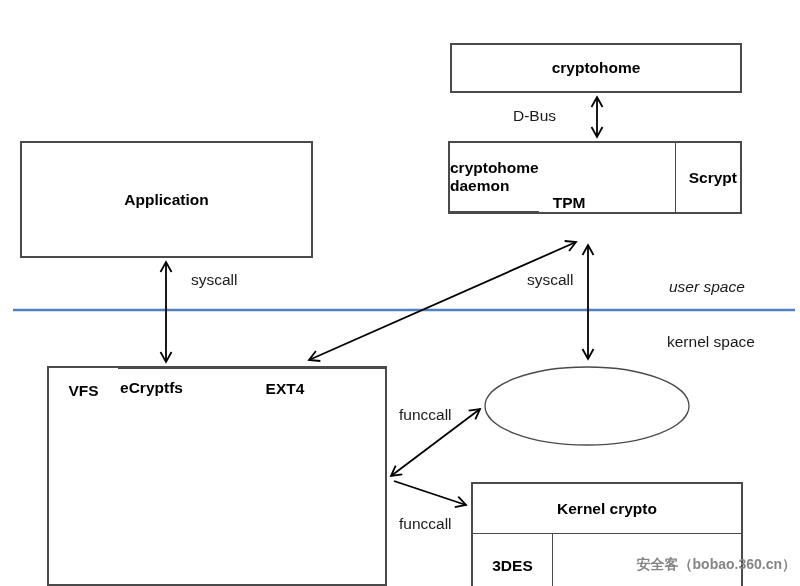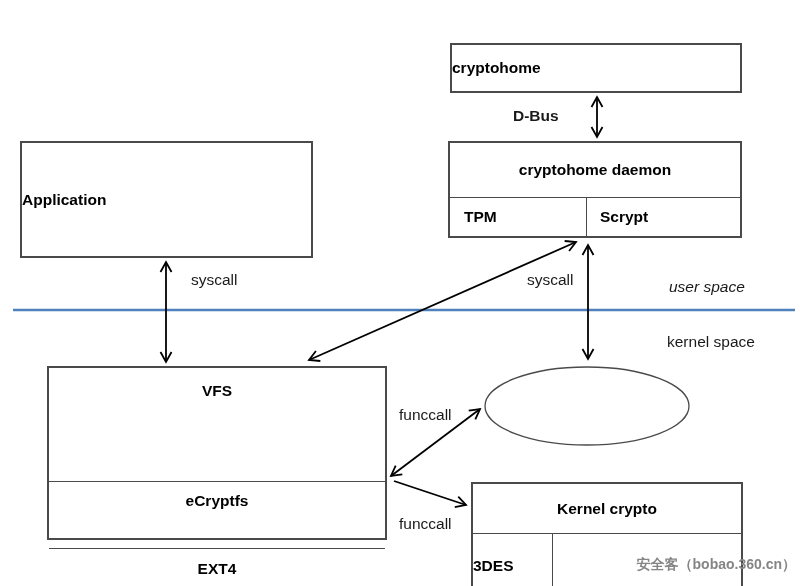--- a/index.html
+++ b/index.html
@@ -5,56 +5,56 @@
   html,body { margin:0; padding:0; background:#fff; }
   .stage {
     position:relative; width:800px; height:586px; background:#ffffff;
     font-family:"Liberation Sans", sans-serif; overflow:hidden;
   }
   .box {
     position:absolute; background:#fff; border:2px solid #4a4a4a;
     box-sizing:border-box;
   }
   .title { font-weight:bold; font-size:15.5px; color:#000; }
-  .center { display:flex; align-items:center; }
+  .center { display:flex; align-items:center; justify-content:center; }
 
   
   .b-cryptohome { left:450px; top:43px; width:292px; height:50px; }
 
   
-  .b-daemon { left:448px; top:141px; width:294px; height:97px; display:flex; flex-direction:column; }
+  .b-daemon { left:448px; top:141px; width:294px; height:73px; display:flex; flex-direction:row; }
   .daemon-header { flex:0 0 54px; display:flex; align-items:center; justify-content:center; border-bottom:1.5px solid #4a4a4a; }
   .daemon-row { flex:1; display:flex; }
-  .cell-tpm { flex:0 0 137px; border-right:1.5px solid #4a4a4a; display:flex; align-items:center; padding-left:14px; box-sizing:border-box; }
+  .cell-tpm { flex:0 0 137px; border-right:1.5px solid #4a4a4a; display:flex; align-items:flex-end; padding-left:14px; box-sizing:border-box; }
   .cell-scrypt { flex:1; display:flex; align-items:center; padding-left:13px; }
 
   
   .b-application { left:20px; top:141px; width:293px; height:117px; }
 
   
-  .b-vfs-stack { left:47px; top:366px; width:340px; height:174px; display:flex; flex-direction:column; }
+  .b-vfs-stack { left:47px; top:366px; width:340px; height:220px; display:flex; flex-direction:row; }
   .vfs-row { display:flex; justify-content:center; align-items:flex-start; box-sizing:border-box; padding-top:14px; }
   .row-vfs { flex:0 0 69px; }
-  .row-ecryptfs { flex:0 0 67px; border-top:1.5px solid #4a4a4a; padding-top:10px;margin-top:44px; }
+  .row-ecryptfs { flex:0 0 67px; border-top:1.5px solid #4a4a4a; padding-top:10px; }
   .row-ext4 { flex:1; border-top:1.5px solid #4a4a4a; padding-top:11px;text-align:center; }
 
   
   .b-kcrypto { left:471px; top:482px; width:272px; height:118px; display:flex; flex-direction:column; }
   .kcrypto-header { flex:0 0 49px; display:flex; align-items:center; justify-content:center; border-bottom:1.5px solid #4a4a4a; }
   .kcrypto-row { flex:1; display:flex; }
   .cell-aes { flex:0 0 80px; border-right:1.5px solid #4a4a4a; }
   .cell-3des { flex:0 0 79px; border-right:1.5px solid #4a4a4a; }
   .cell-empty { flex:1; }
 
   
   .keystore-label { position:absolute; left:500px; top:397px; width:200px; text-align:center; }
 
   
   .lbl { position:absolute; font-size:15.5px; color:#1a1a1a; white-space:nowrap; }
-  .lbl-dbus   { left:513px; top:107px;font-weight:bold; }
+  .lbl-dbus   { left:513px; top:107px; }
   .lbl-syscall-left  { left:191px; top:271px; }
   .lbl-syscall-right { left:527px; top:271px; }
   .lbl-user-space    { left:669px; top:278px;font-style:italic; }
   .lbl-kernel-space  { left:667px; top:333px; }
   .lbl-funccall-top    { left:399px; top:406px; }
   .lbl-funccall-bottom { left:399px; top:515px; }
 
   .overlay { position:absolute; left:0; top:0; pointer-events:none; }
 
   .watermark {

